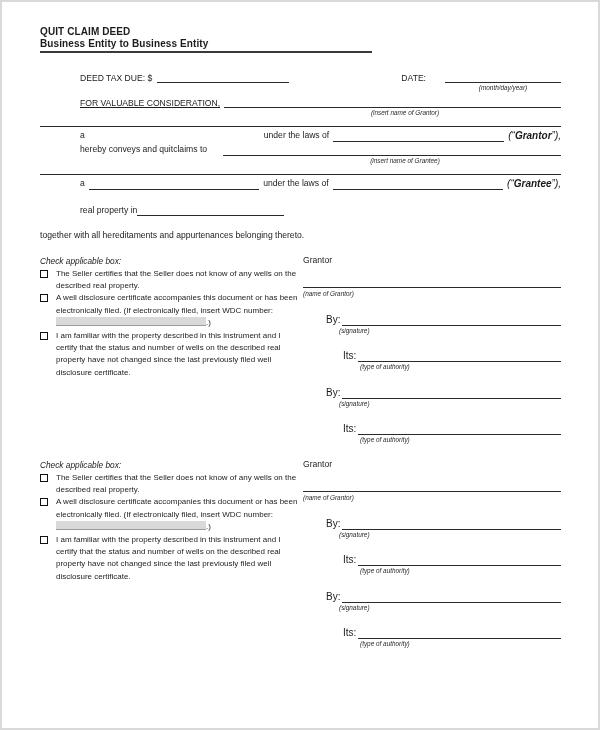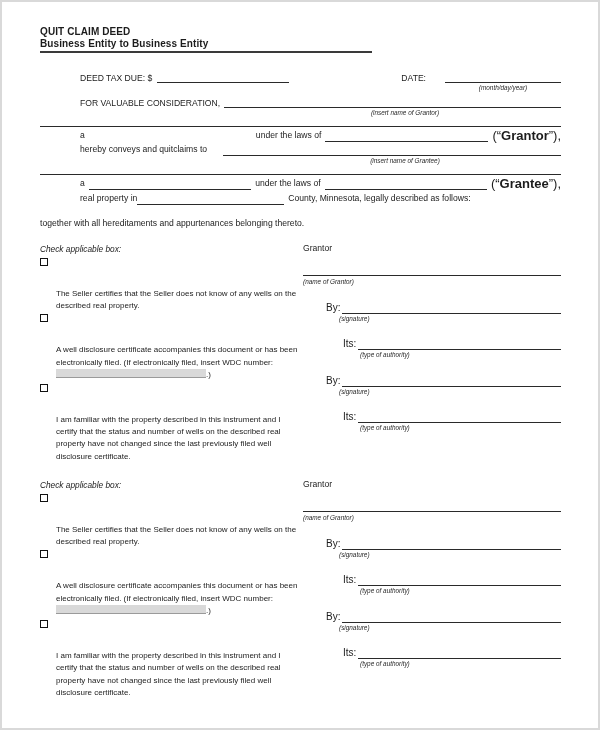--- a/index.html
+++ b/index.html
@@ -24,56 +24,56 @@
   .gap-fill { flex:1 1 auto; height:10px; }
 
   .tax-date-row { margin-top:20px; align-items:flex-start; }
   .tax-left { display:flex; align-items:flex-end; }
   .tax-line { width:132px; margin-left:5px; }
   .date-right { display:flex; align-items:flex-start; margin-left:auto;gap:14px; }
   .date-wrap { display:inline-block; margin-left:5px; }
   .date-line { width:116px; display:block; }
   .date-hint { display:block; text-align:center; margin-top:1px; }
 
-  .consideration-row { margin-top:7px; }
+  .consideration-row { margin-top:7px;text-decoration:underline; }
   .consideration-row .lead { white-space:nowrap; margin-right:4px; }
   .hint-row { margin-top:1px; }
   .hint-center-right { display:block; text-align:center; width:220px; margin-left:255px; }
 
   .full-line { border-bottom:1px solid #2a2a2a; margin-top:10px; height:0; }
 
   .entity-row { margin-top:2px; line-height:13px; }
   .entity-row .w { white-space:nowrap; padding:0 4px; }
-  .term { font-size:13px; white-space:nowrap; padding-left:4px; }
+  .term { font-size:10px; white-space:nowrap; padding-left:4px;font-style:italic; }
   .term b { font-weight:bold; }
 
   .conveys-row { margin-top:1px; line-height:13px; }
   .conveys-row .w { white-space:nowrap; margin-right:16px; }
 
-  .property-row { margin-top:2px; line-height:13px; }
+  .property-row { margin-top:14px; line-height:13px;align-items:center; }
   .property-row .w { white-space:nowrap; }
   .property-line { width:147px; }
   .county { margin-left:4px; }
 
   .torrens-row { margin-top:58px; font-size:8.6px; }
   .checkbox { display:inline-block; width:8px; height:8px; border:1.2px solid #111; background:#fff; }
   .torrens-box { margin-left:5px; vertical-align:-1px; }
 
   .appurtenances { margin-top:13px; font-size:8.6px; }
 
   .two-col { display:flex; justify-content:space-between; align-items:flex-start; }
   .col-left { width:263px; }
   .col-right { width:258px; }
   .section-1 { margin-top:15px; }
   .section-2 { margin-top:16px; }
 
   .check-heading { font-size:8.3px; font-style:italic; line-height:12.5px; }
   .check-item { display:flex; align-items:flex-start; font-size:8px; line-height:12.4px; }
   .check-item .checkbox { flex:0 0 auto; margin-top:2px; margin-right:8px; }
-  .check-text { flex:1 1 auto;margin-top:32px; }
+  .check-text { flex:1 1 auto; }
   .wdc-field { display:inline-block; width:150px; height:9px; background:#d9d9d9; border-bottom:1px solid #9a9a9a; vertical-align:-1px; }
 
   .grantor-heading { font-size:8.6px; }
   .name-line { margin-top:22px; border-bottom:1px solid #2a2a2a; height:0; }
   .name-hint { margin-top:2px; }
   .sig-row { display:flex; align-items:flex-end; font-size:10px; line-height:12px; }
   .sig-row.by { padding-left:23px; margin-top:17px; }
   .sig-row.its { padding-left:40px; margin-top:16px; }
   .sig-row .lbl { white-space:nowrap; margin-right:2px; }
   .sig-hint { margin-top:1px; }
@@ -136,21 +136,20 @@
     <span class="w" style="padding-left:0;">a</span>
     <span class="fill"></span>
     <span class="w">under the laws of</span>
     <span class="fill"></span>
     <span class="term"><span>(“</span><b>Grantee</b><span>”),</span></span>
   </div>
 
   <div class="row property-row body-text">
     <span class="w">real property in</span>
     <span class="line property-line"></span>
-    <span class="w county">County, Minnesota, legally described as follows:</span>
   </div>
 
 
   <div class="appurtenances">together with all hereditaments and appurtenances belonging thereto.</div>
 
   <div class="two-col section-1">
     <div class="col-left">
       <div class="check-heading">Check applicable box:</div>
       <div class="check-item">
         <span class="checkbox"></span>

